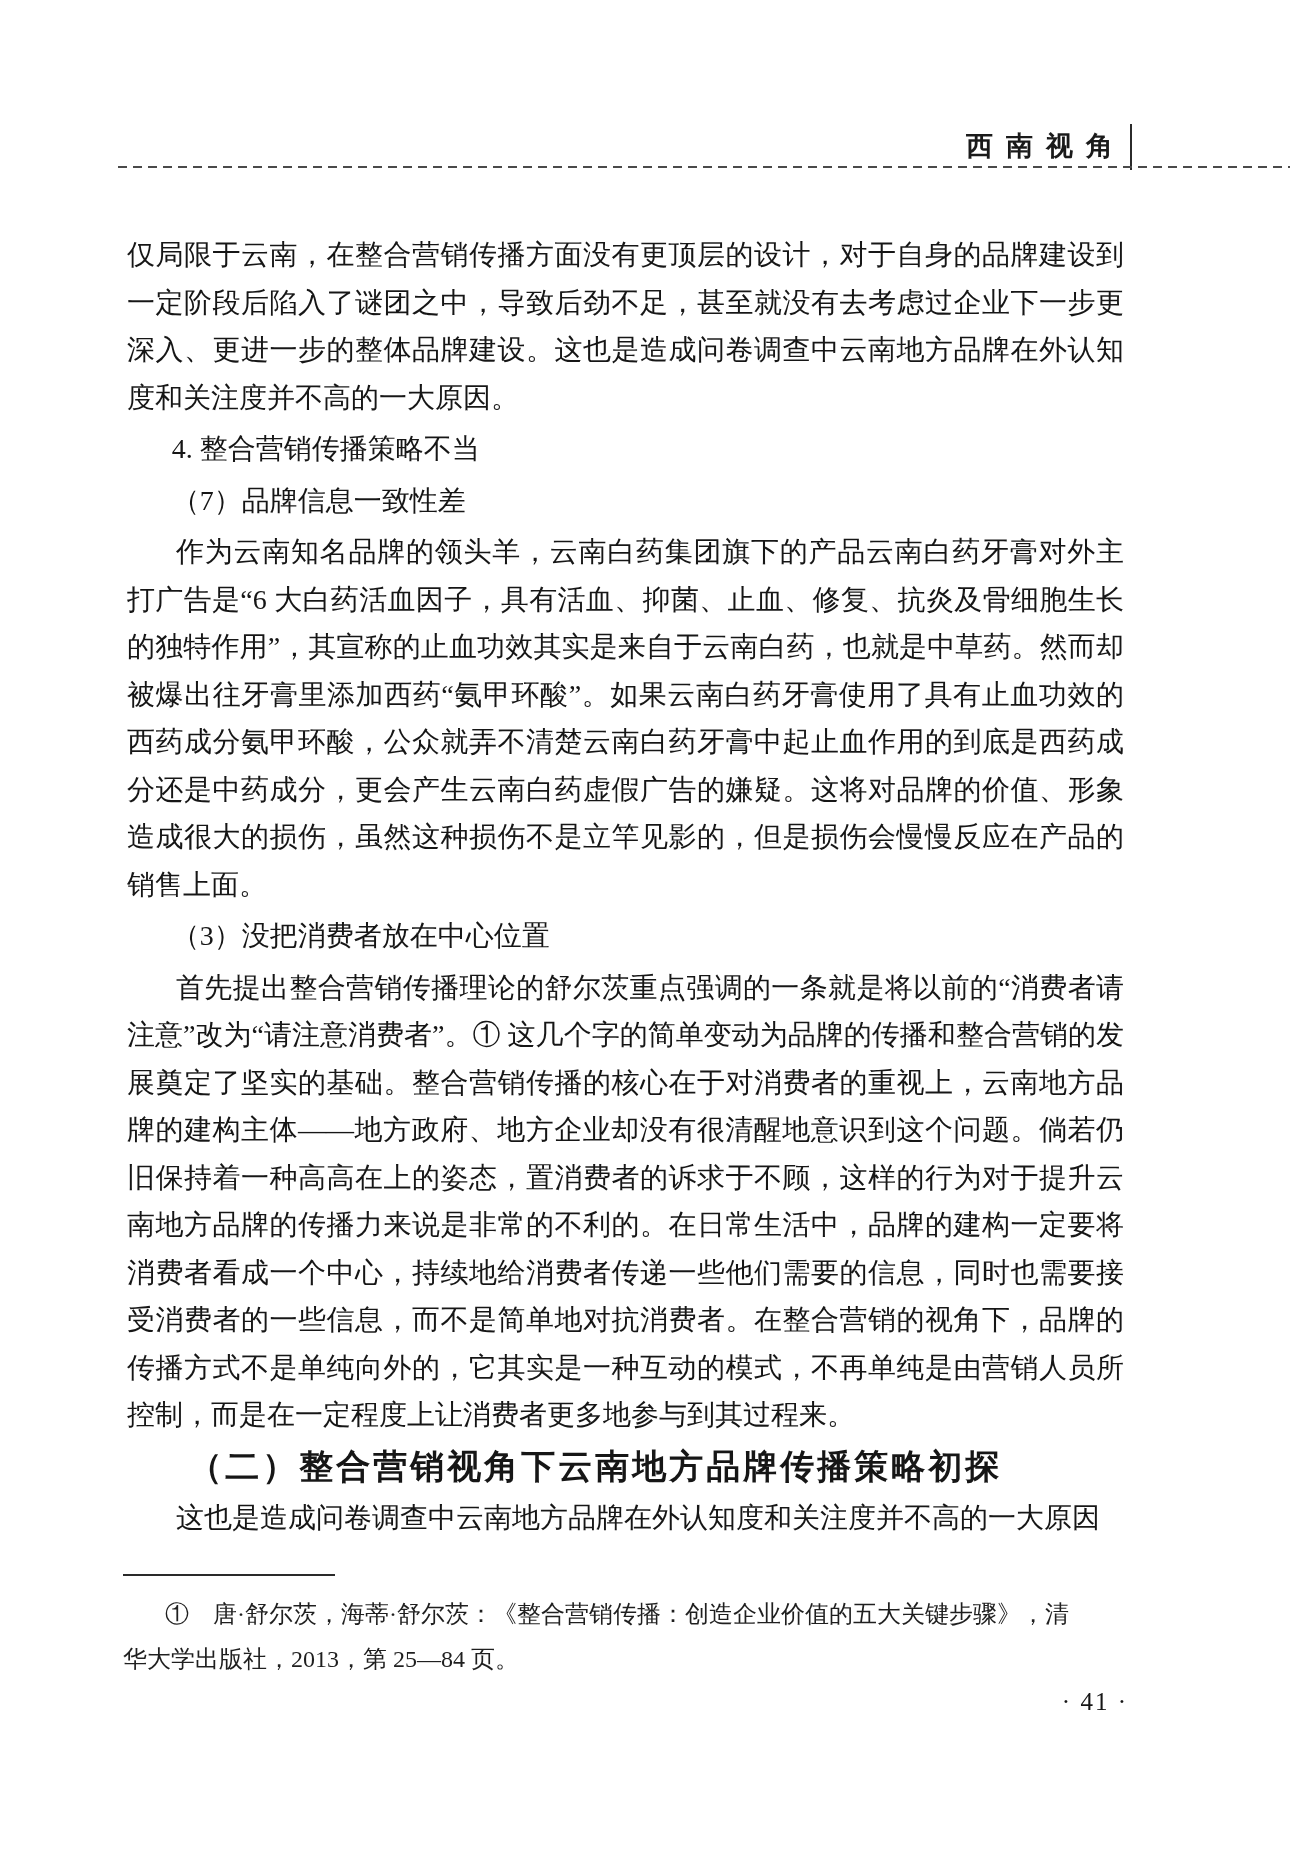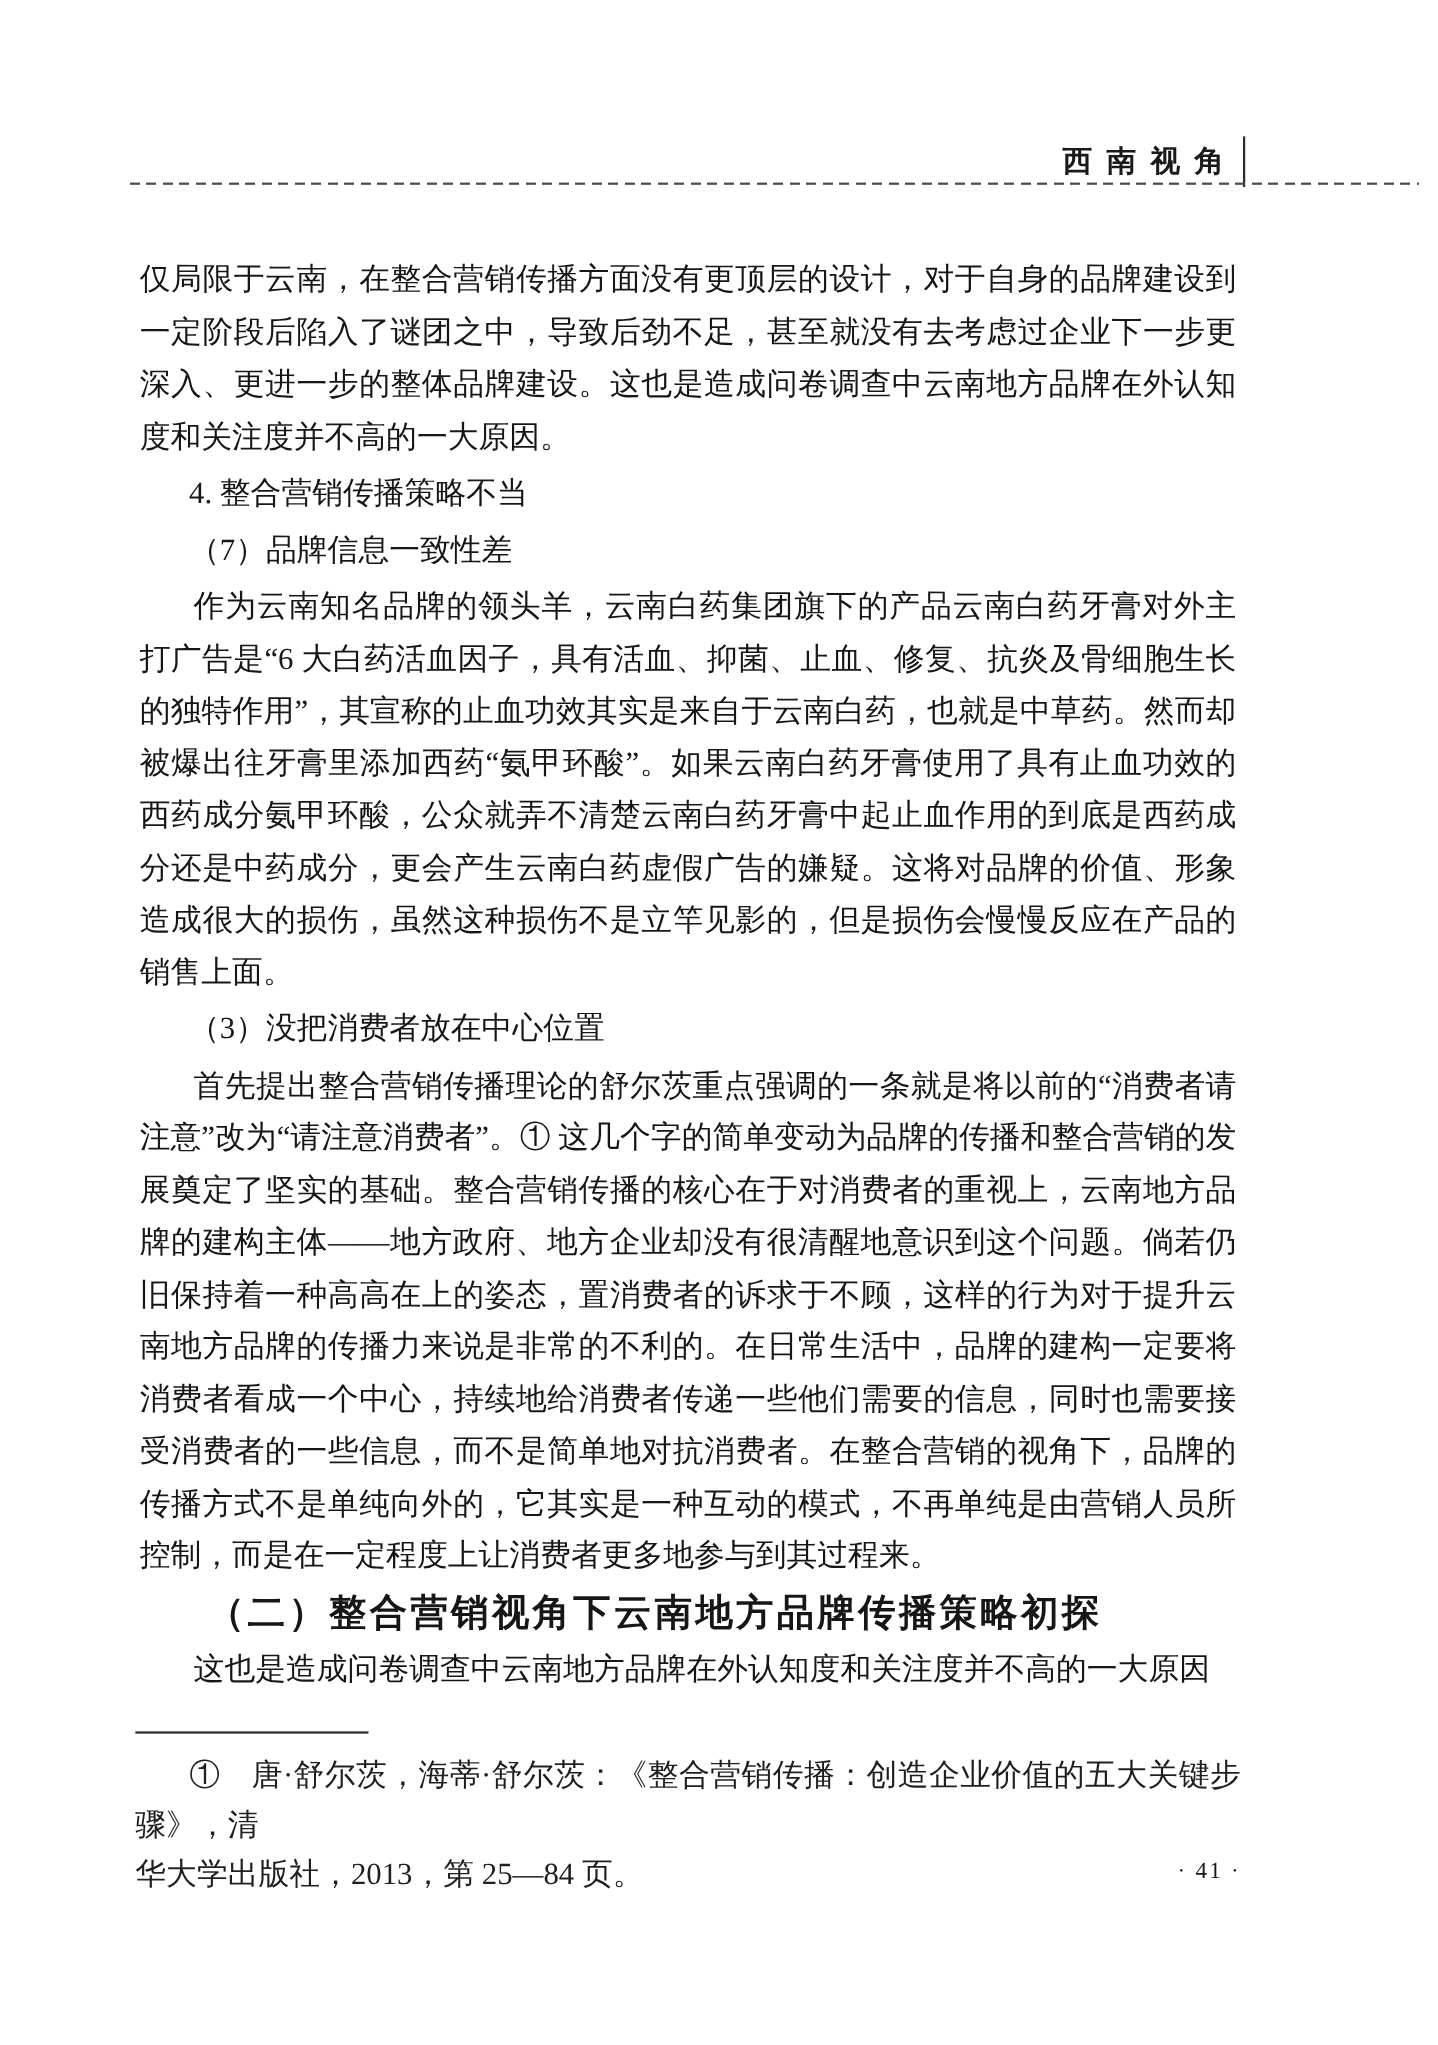--- a/index.html
+++ b/index.html
@@ -75,36 +75,36 @@
     left: 123px;
     top: 1574px;
     width: 212px;
     border-top: 2px solid #2a2a2a;
   }
   .footnote {
     position: absolute;
     left: 123px;
     top: 1592px;
     width: 1005px;
-    font-size: 28px;
+    font-size: 24px;
     line-height: 45px;
     color: #1f1f1f;
     text-align: justify;
   }
   .footnote p { margin: 0; }
   .footnote .fn-first { text-indent: 1.75em; }
 
   
   .page-number {
     position: absolute;
     left: 123px;
     top: 1688px;
     width: 1005px;
     text-align: right;
-    font-size: 21px;
+    font-size: 25px;
     letter-spacing: 2px;
     color: #161616;
   }
 </style>
 </head>
 <body>
 
 <header class="running-head">
   <span class="running-head-title">西南视角</span>
 </header>

